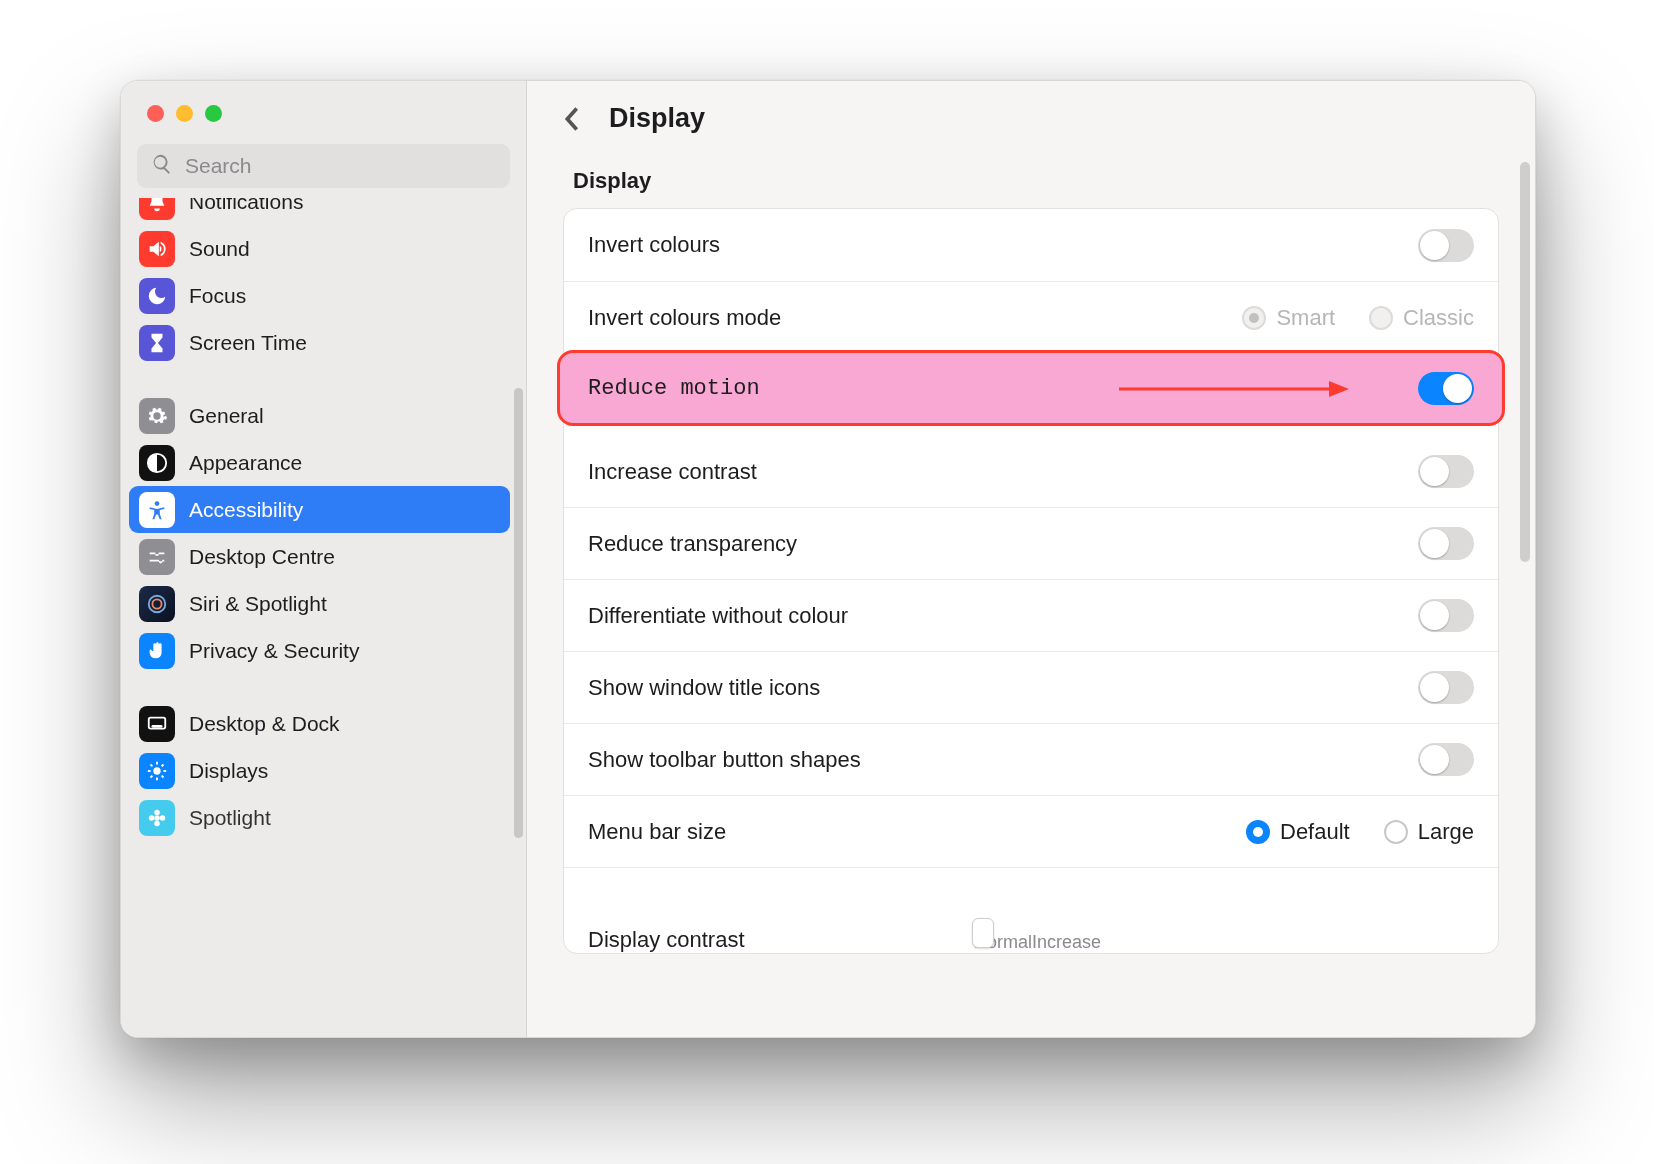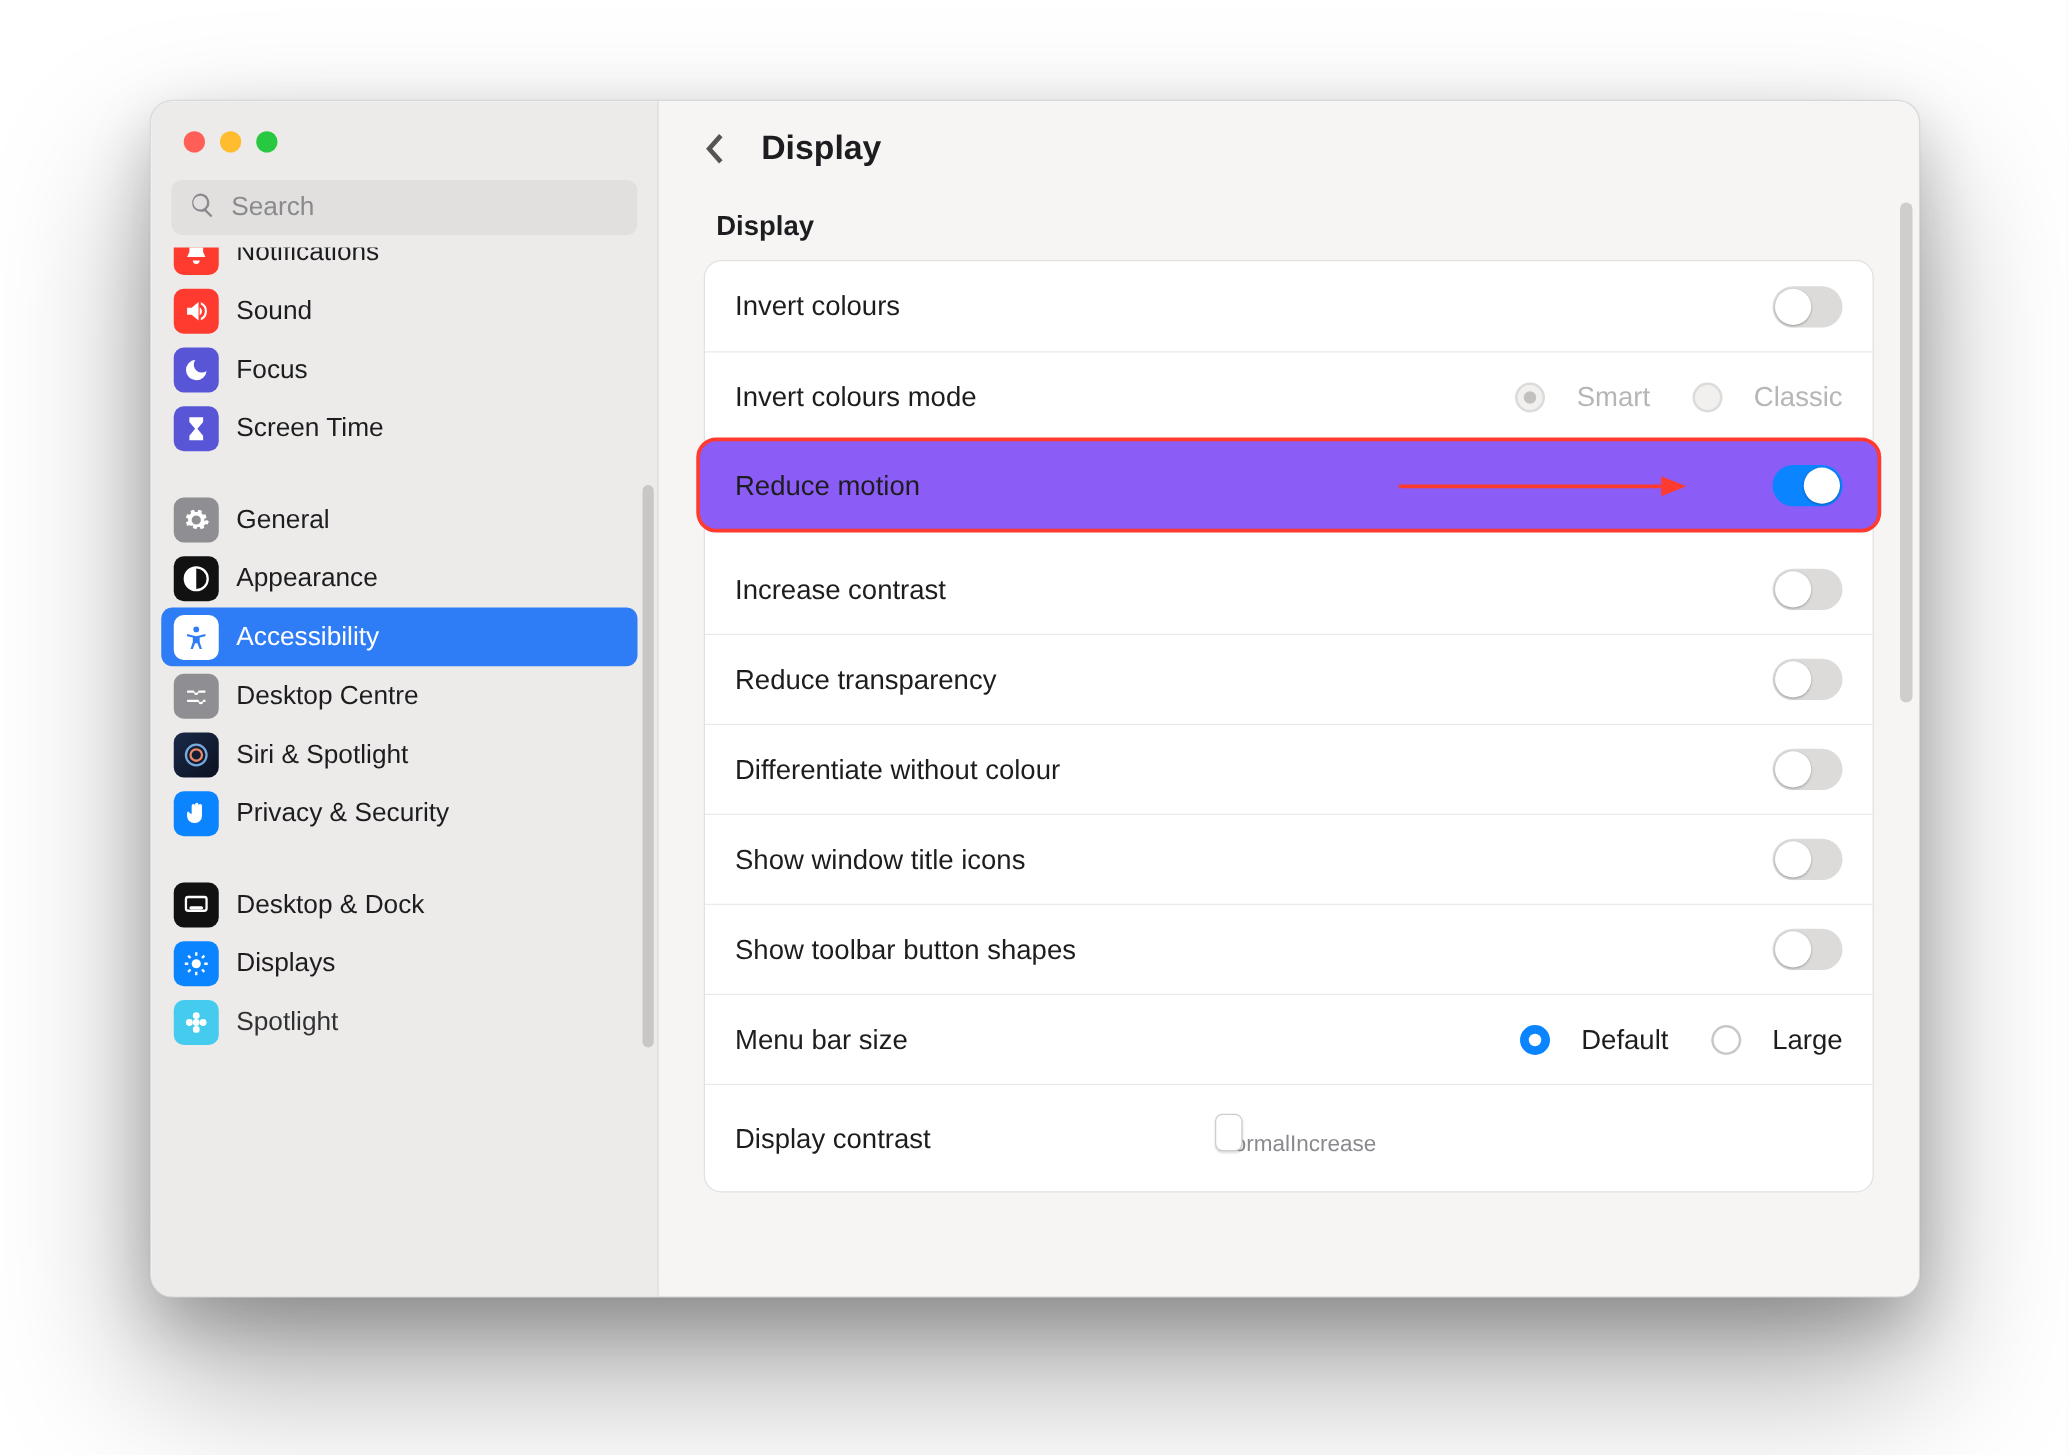--- a/index.html
+++ b/index.html
@@ -202,21 +202,22 @@
   }
 
   .row.highlighted {
     outline: 3px solid #ff3b30;
     outline-offset: -1px;
     border-radius: 14px;
     z-index: 2;
     margin: -1px -5px;
     padding: 0 29px;
     border-top-color: transparent;
-    background: #8b5cf6;
+    background: #f9a8d4;
+    font-family: Liberation Mono, monospace;
   }
   .row.after-highlight { border-top-color: transparent; margin-top: 12px; }
 
   .arrow-annot {
     position: absolute;
     left: 560px;
     top: 50%;
     transform: translateY(-50%);
     pointer-events: none;
   }
@@ -237,21 +238,21 @@
     border-radius: 50%;
     box-shadow: 0 1px 2px rgba(0,0,0,0.25), 0 0 0 0.5px rgba(0,0,0,0.04);
     transition: none;
   }
   .switch.on { background: #0b84ff; }
   .switch.on .knob { left: 25px; }
 
   
   .radio-group { display: flex; gap: 34px; align-items: center; }
   .radio {
-    display: flex; align-items: center; gap: 25px;
+    display: flex; align-items: center; gap: 10px;
     font-size: 22px; color: #1d1d1f;
   }
   .radio .circle {
     width: 24px; height: 24px; border-radius: 50%;
     border: 2px solid #c9c8c7; background: #fff;
     box-sizing: border-box;
     display: flex; align-items: center; justify-content: center;
   }
   .radio.disabled { color: #b7b6b5; }
   .radio.disabled .circle { border-color: #dcdbda; background: #f1f0ef; }
@@ -563,21 +564,21 @@
                 <span class="circle"></span>
                 <span>Default</span>
               </div>
               <div class="radio">
                 <span class="circle"></span>
                 <span>Large</span>
               </div>
             </div>
           </div>
 
-          <div class="row" style="min-height:86px;">
+          <div class="row" style="min-height:86px;align-items:flex-end;">
             <div class="row-label">Display contrast</div>
             <div class="slider-wrap">
               <div class="slider-track">
                 <div class="tick" style="left:0%"></div>
                 <div class="tick" style="left:16.6%"></div>
                 <div class="tick" style="left:33.3%"></div>
                 <div class="tick" style="left:50%"></div>
                 <div class="tick" style="left:66.6%"></div>
                 <div class="tick" style="left:83.3%"></div>
                 <div class="tick" style="left:100%"></div>

